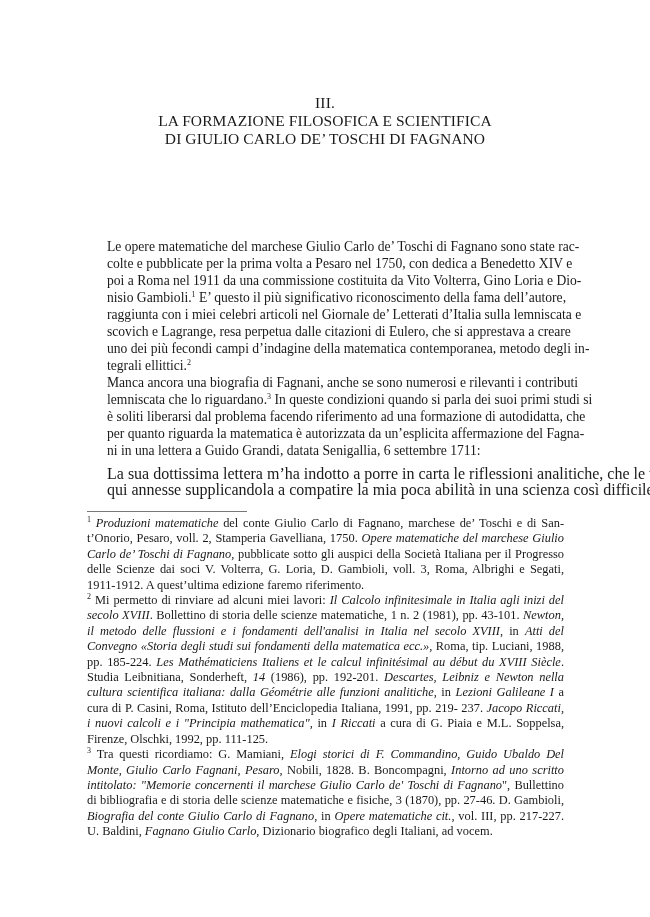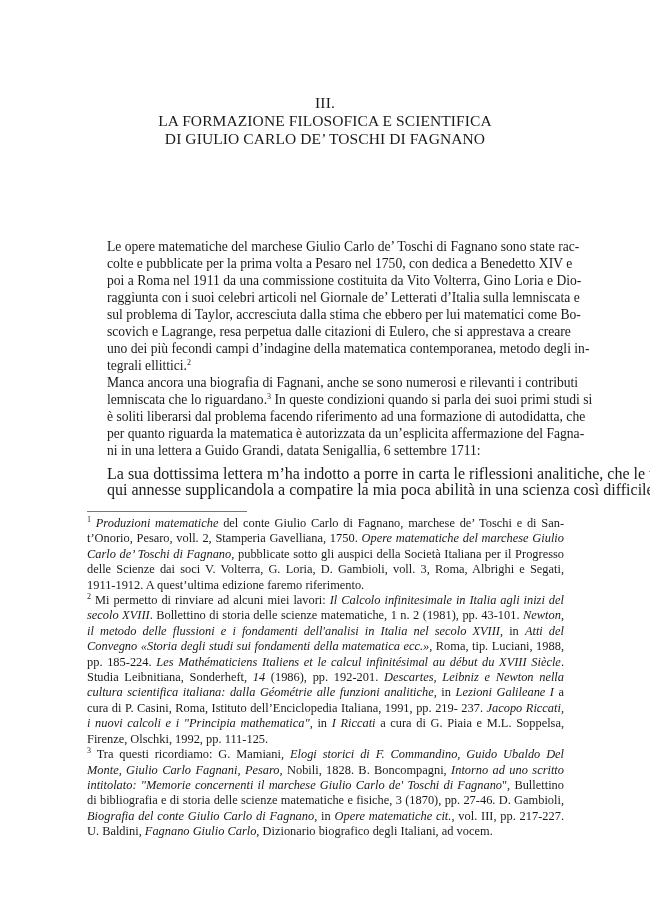--- a/index.html
+++ b/index.html
@@ -33,22 +33,22 @@
     <div>III.</div>
     <div>LA FORMAZIONE FILOSOFICA E SCIENTIFICA</div>
     <div>DI GIULIO CARLO DE’ TOSCHI DI FAGNANO</div>
   </div>
 
   <div class="body">
     <p>
       <span class="line">Le opere matematiche del marchese Giulio Carlo de’ Toschi di Fagnano sono state rac-</span>
       <span class="line">colte e pubblicate per la prima volta a Pesaro nel 1750, con dedica a Benedetto XIV e</span>
       <span class="line">poi a Roma nel 1911 da una commissione costituita da Vito Volterra, Gino Loria e Dio-</span>
-      <span class="line">raggiunta con i suoi celebri articoli nel Giornale de’ Letterati d’Italia sulla lemniscata e</span>
-      <span class="line">sul problema di Taylor, accresciuta dalla stima che ebbero per lui matematici come Bo-</span>
+      <span class="line"><span>nisio Gambioli.</span><sup>1</sup> <span>E’ questo il più significativo riconoscimento della fama dell’autore,</span></span>
+      <span class="line">raggiunta con i miei celebri articoli nel Giornale de’ Letterati d’Italia sulla lemniscata e</span>
       <span class="line">scovich e Lagrange, resa perpetua dalle citazioni di Eulero, che si apprestava a creare</span>
       <span class="line">uno dei più fecondi campi d’indagine della matematica contemporanea, metodo degli in-</span>
       <span class="line last"><span>tegrali ellittici.</span><sup>2</sup></span>
     </p>
     <p>
       <span class="line">Manca ancora una biografia di Fagnani, anche se sono numerosi e rilevanti i contributi</span>
       <span class="line"><span>lemniscata che lo riguardano.</span><sup>3</sup> <span>In queste condizioni quando si parla dei suoi primi studi si</span></span>
       <span class="line">è soliti liberarsi dal problema facendo riferimento ad una formazione di autodidatta, che</span>
       <span class="line">per quanto riguarda la matematica è autorizzata da un’esplicita affermazione del Fagna-</span>
       <span class="line last">ni in una lettera a Guido Grandi, datata Senigallia, 6 settembre 1711:</span>

